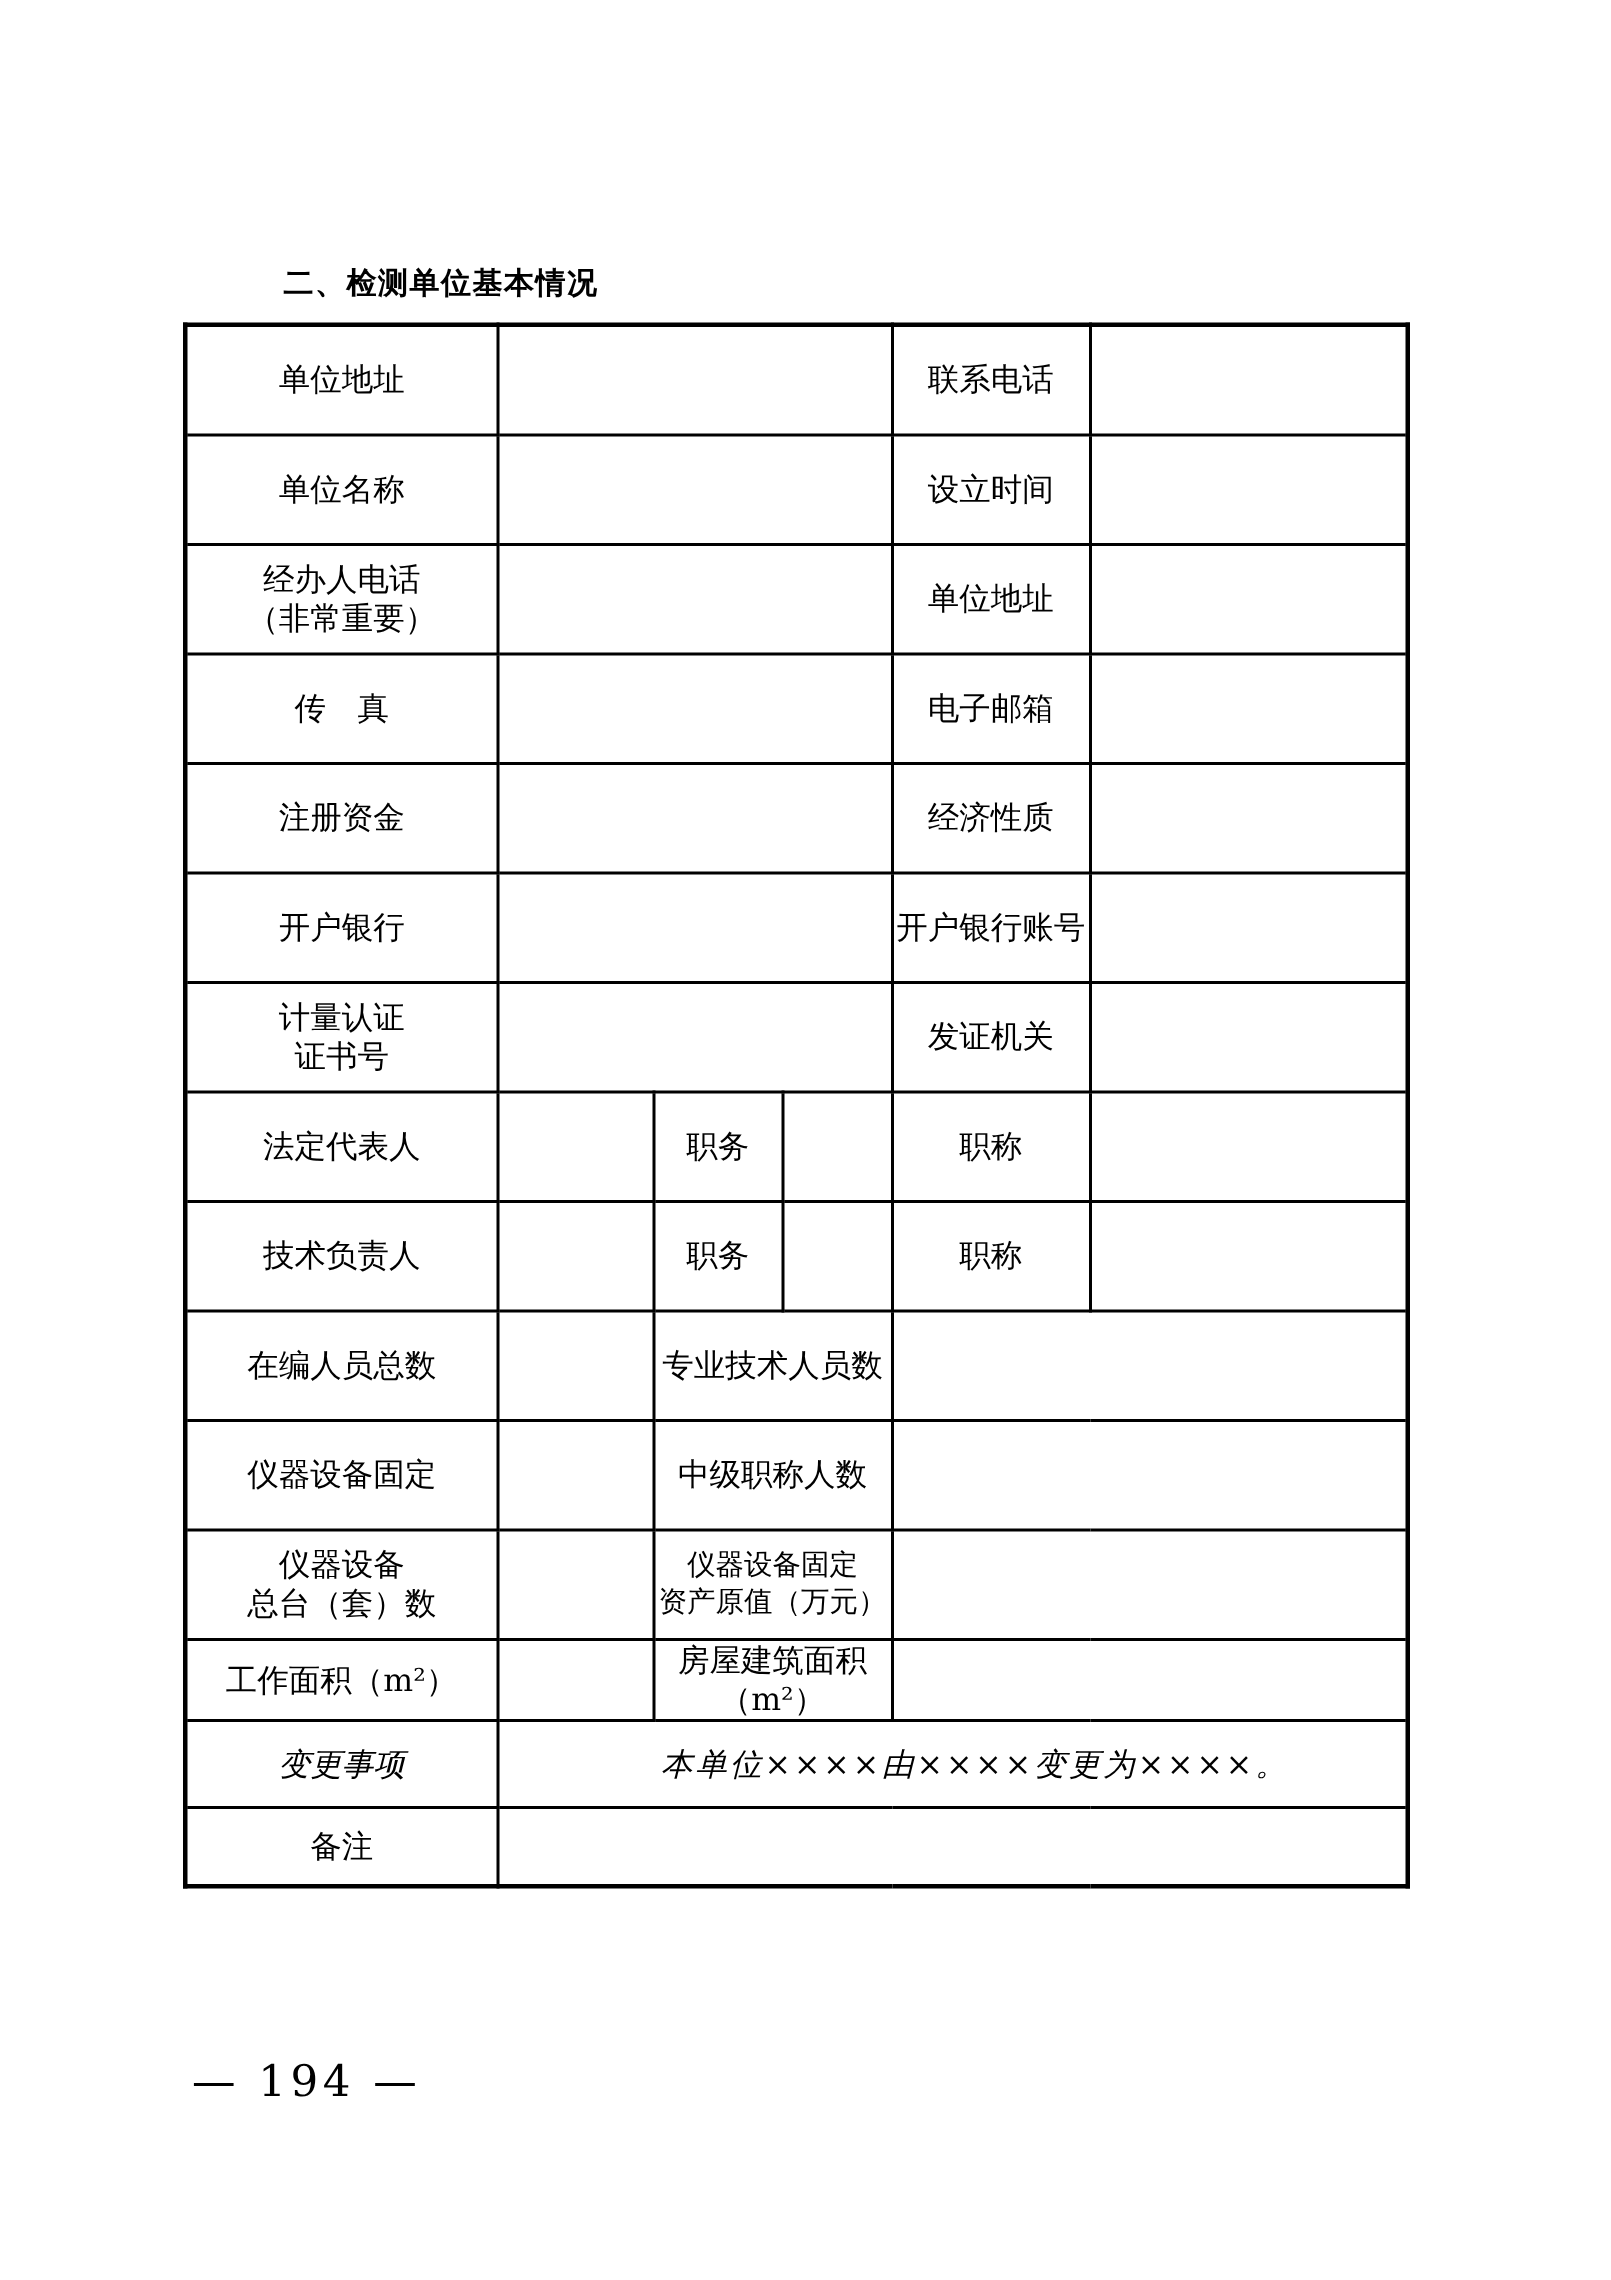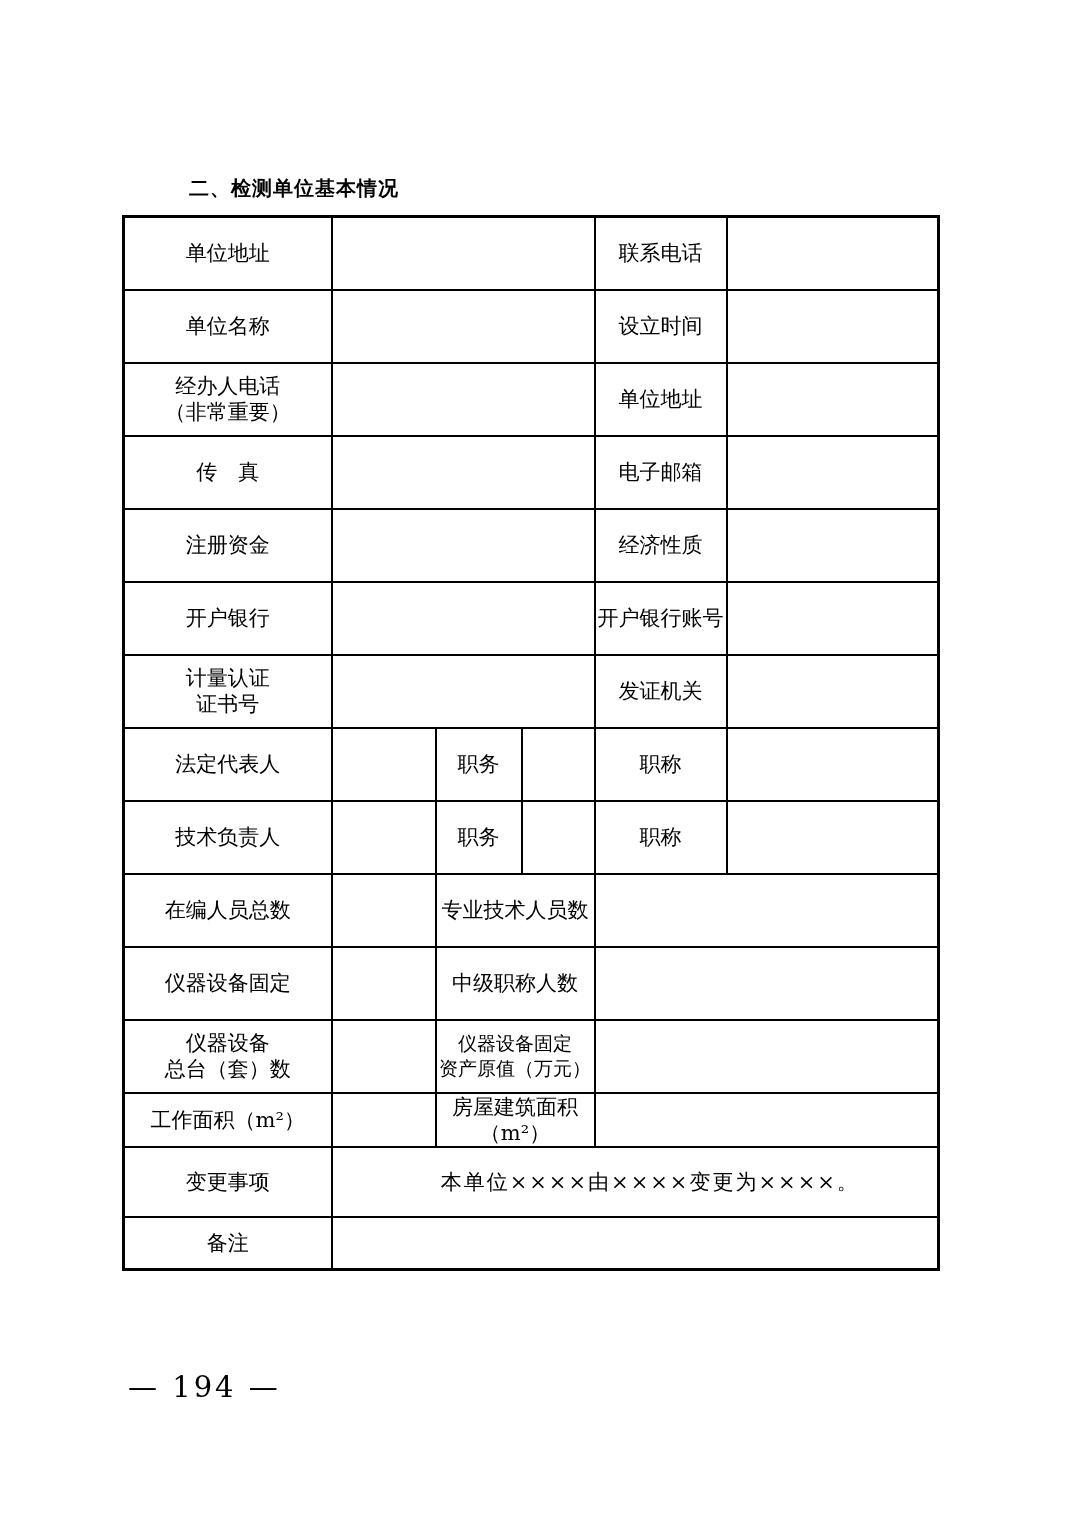--- a/index.html
+++ b/index.html
@@ -21,21 +21,21 @@
     border:2px solid #000;
     padding:0 2px;
     text-align:center;vertical-align:middle;
     font-size:21px;line-height:1.25;
     white-space:pre-line;overflow:hidden;
   }
   td.sm{font-size:19px;line-height:1.3;}
   td.chg{letter-spacing:2px;padding-left:33px;}
   tr.h73{height:73px;}
   tr.h51{height:51px;}
-  tr.h58{height:70px;}
+  tr.h58{height:58px;font-style:italic;}
   tr.h52{height:52px;}
   .page-number{
     position:absolute;left:128px;top:1370px;
     font-size:29px;letter-spacing:3px;white-space:nowrap;
   }
 </style>
 </head>
 <body>
 
 <div class="section-title">二、检测单位基本情况</div>

